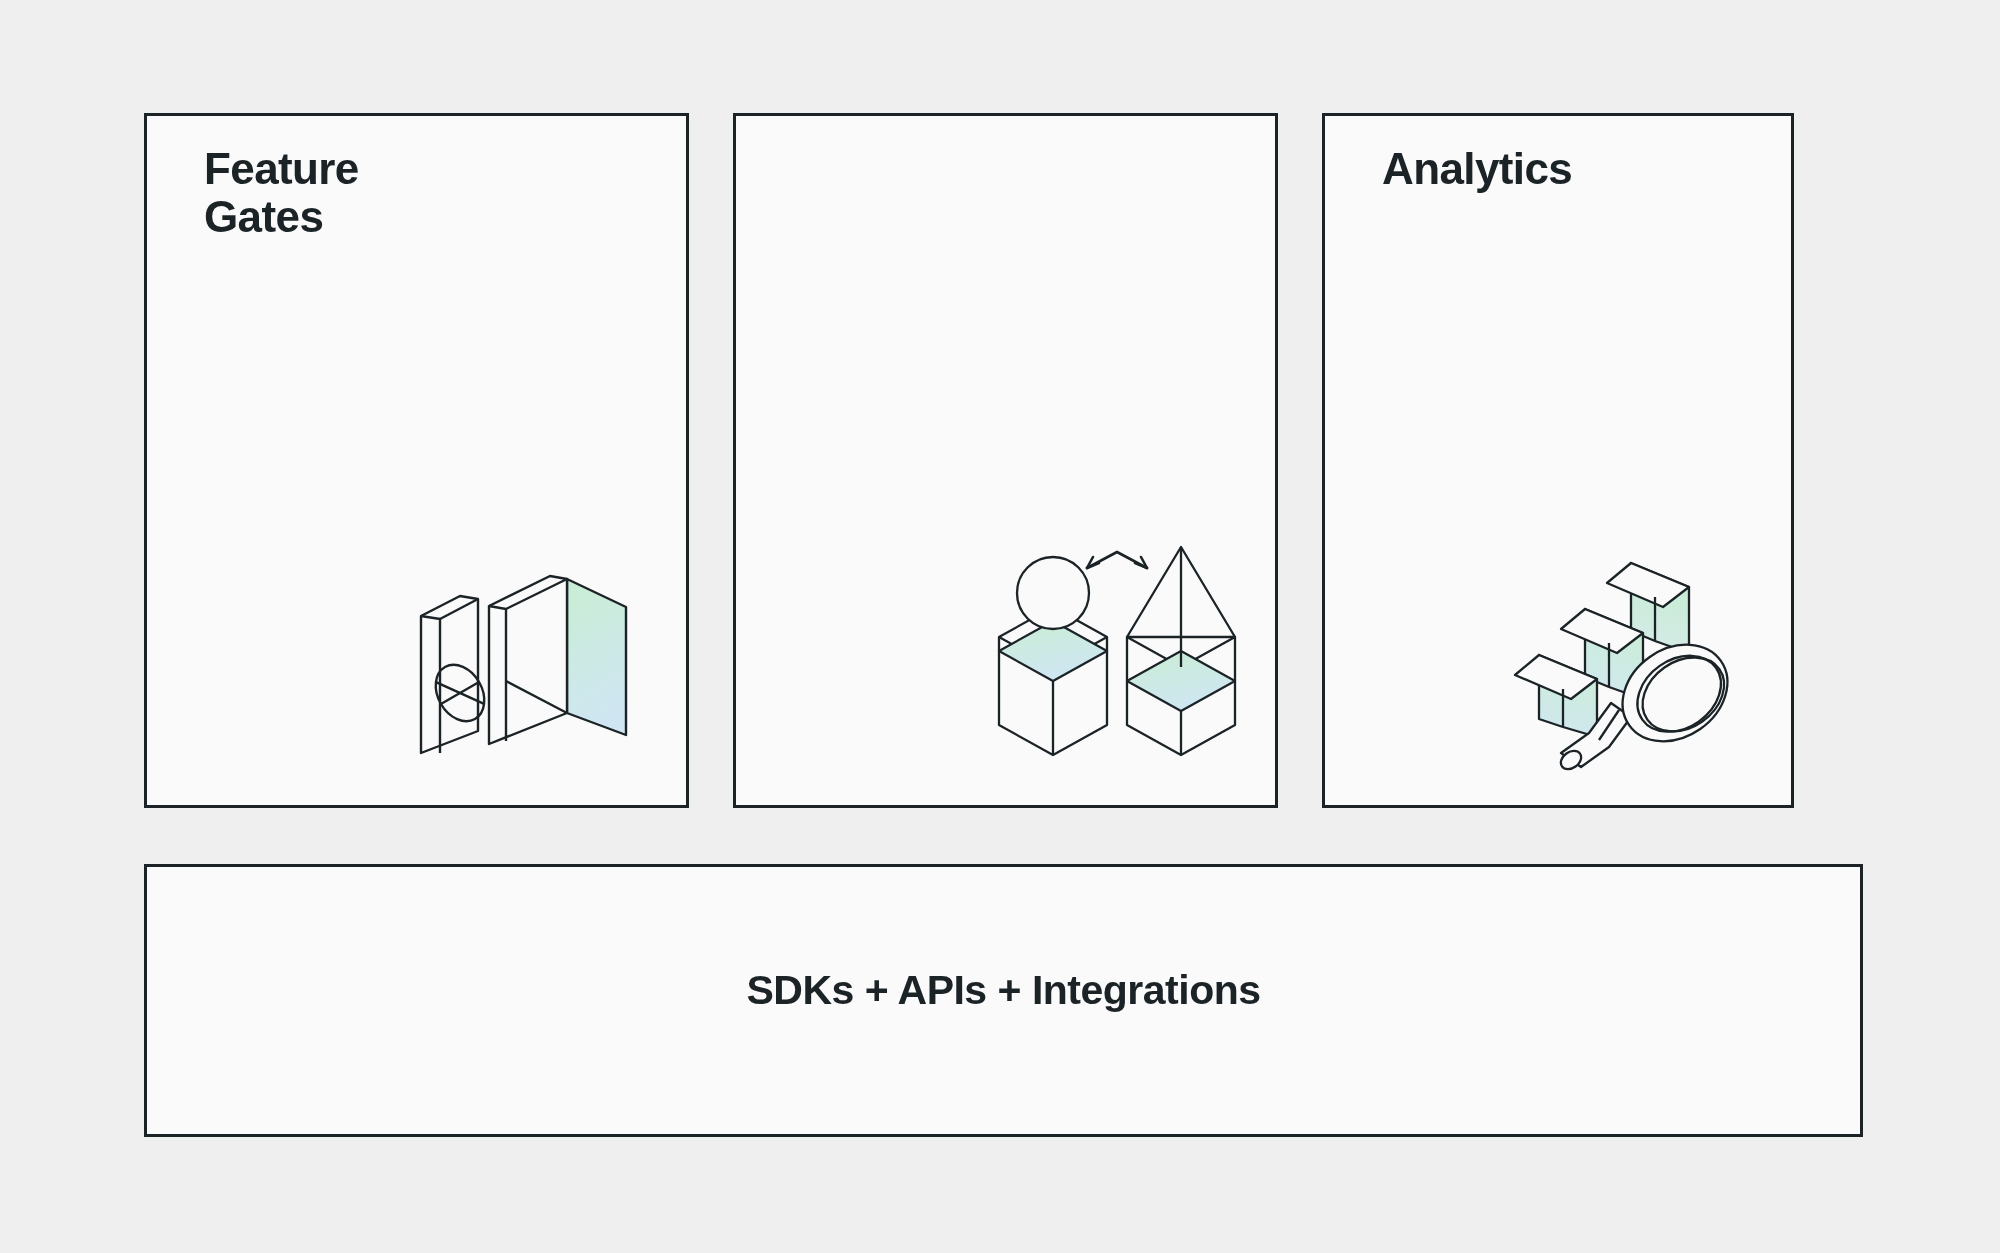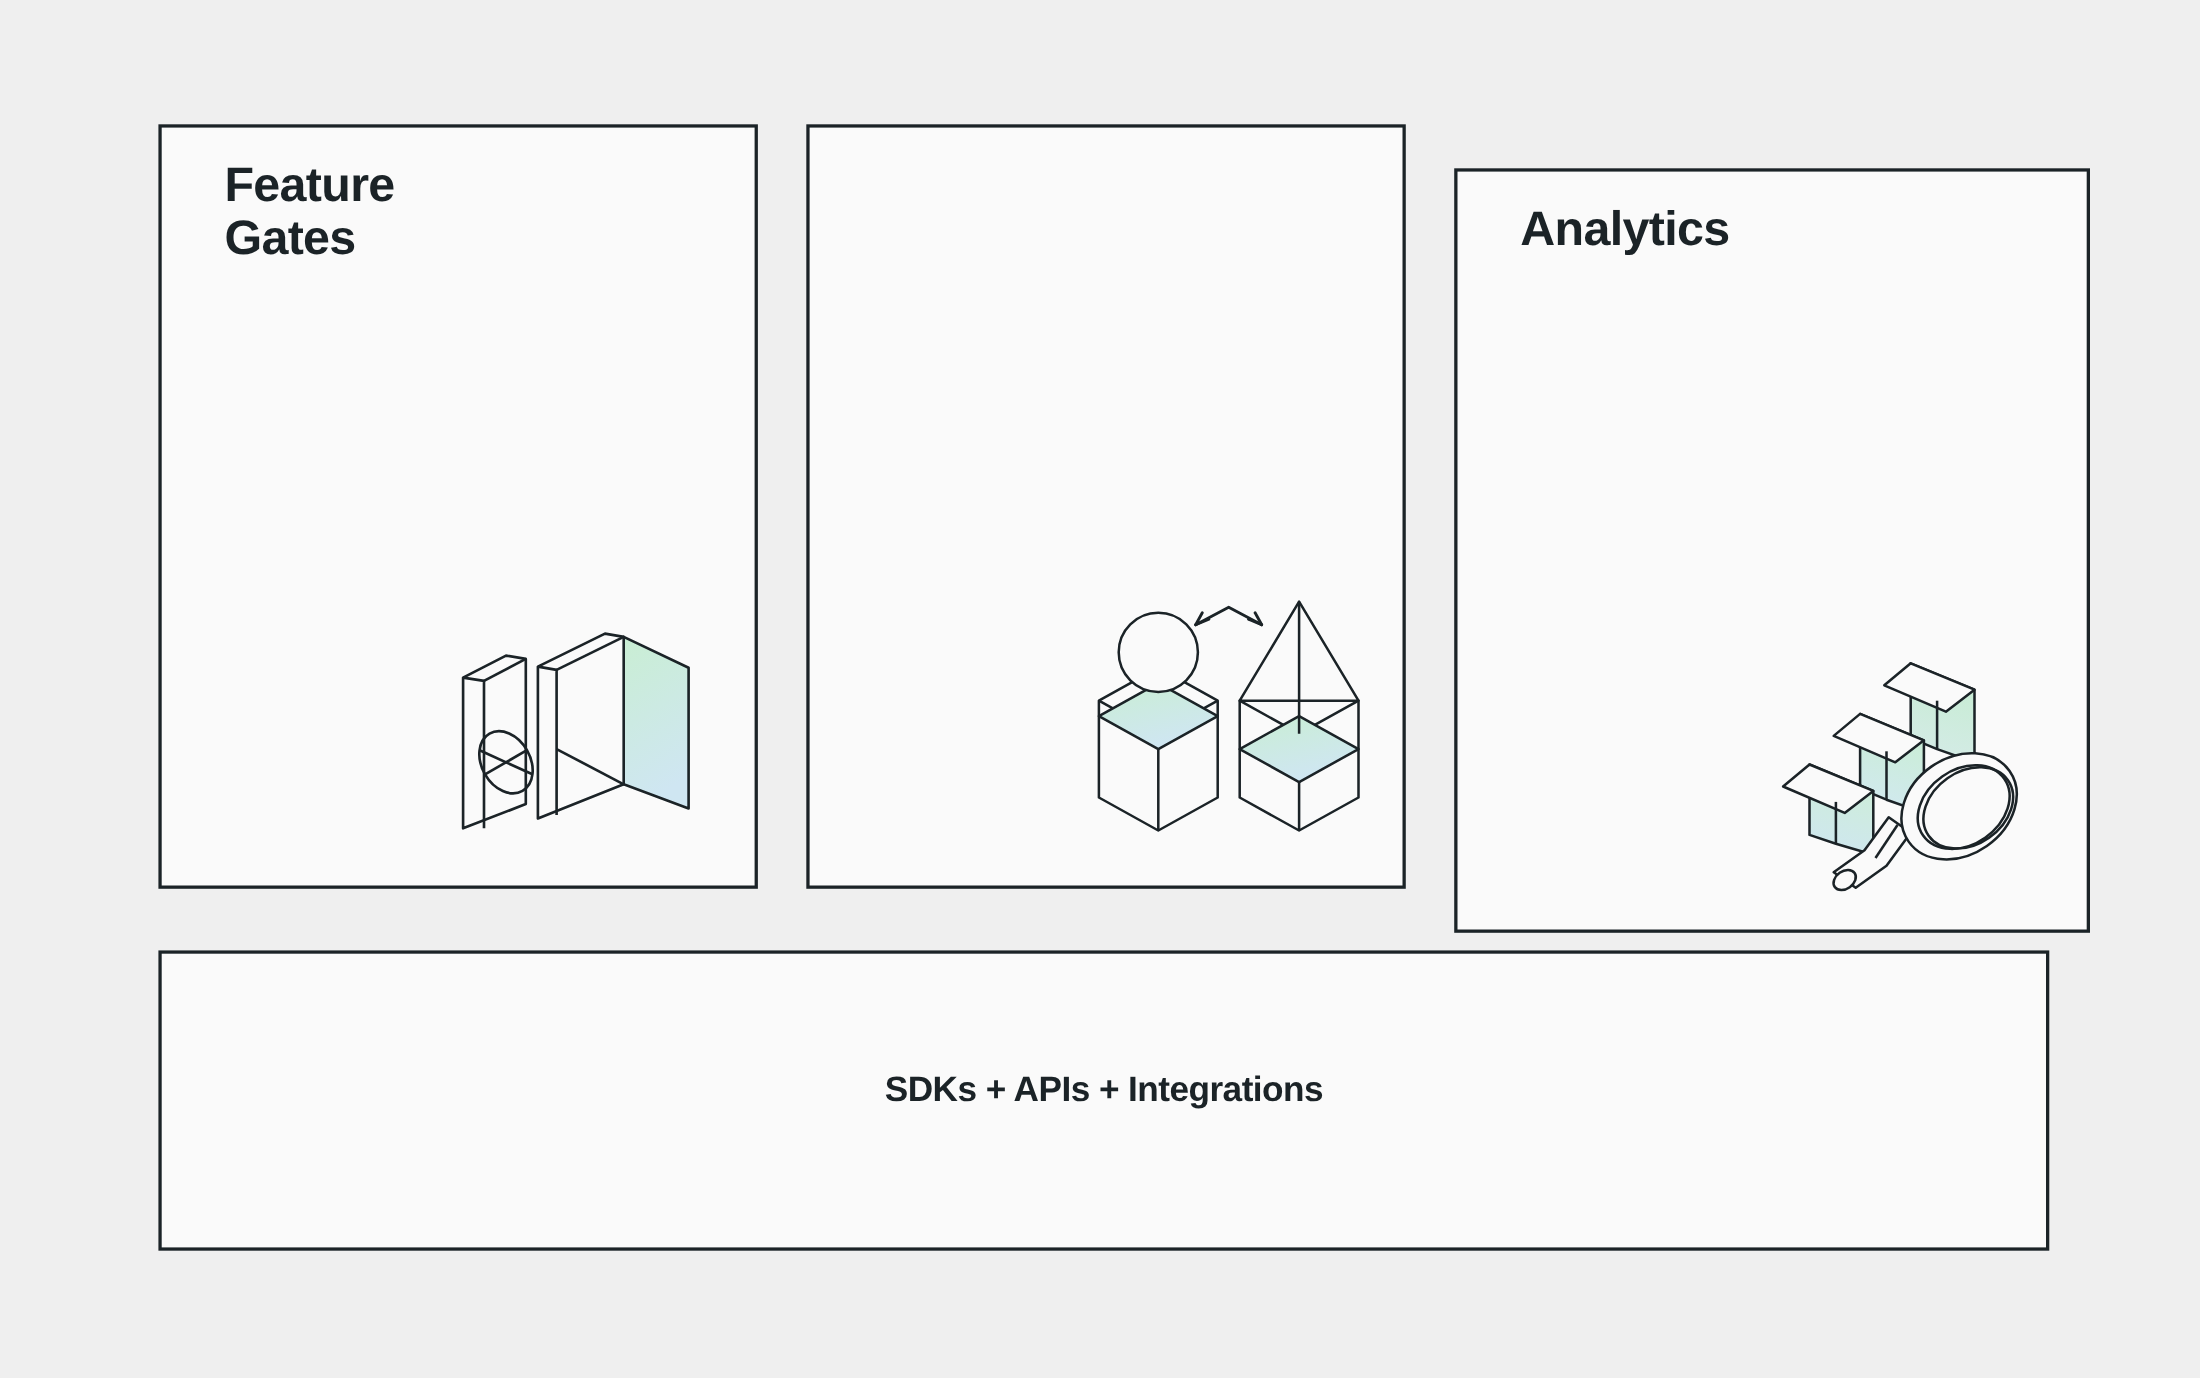--- a/index.html
+++ b/index.html
@@ -45,39 +45,39 @@
   .card-art {
     position: absolute;
     right: 28px;
     bottom: 24px;
     width: 260px;
     height: 240px;
   }
 
   #card-feature-gates { left: 144px; top: 113px;  width: 545px; height: 695px; }
   #card-experiments  { left: 733px; top: 113px;  width: 545px; height: 695px; }
-  #card-analytics    { left: 1322px; top: 113px; width: 578px; height: 695px; margin-top: 40px; }
+  #card-analytics    { left: 1322px; top: 113px; width: 472px; height: 695px; }
 
   #banner {
     position: absolute;
     left: 144px;
     top: 864px;
     width: 1719px;
     height: 273px;
     background: #fafafa;
     border: 3px solid #1b2327;
     box-sizing: border-box;
     display: flex;
     align-items: center;
     justify-content: center;
   }
 
   #banner-title {
     margin: 17px;
-    font-size: 32px;
+    font-size: 41px;
     font-weight: bold;
     letter-spacing: -0.5px;
     color: #1b2327;
     position: relative;
     top: -10px;
   }
 
   svg { display: block; }
 </style>
 </head>

